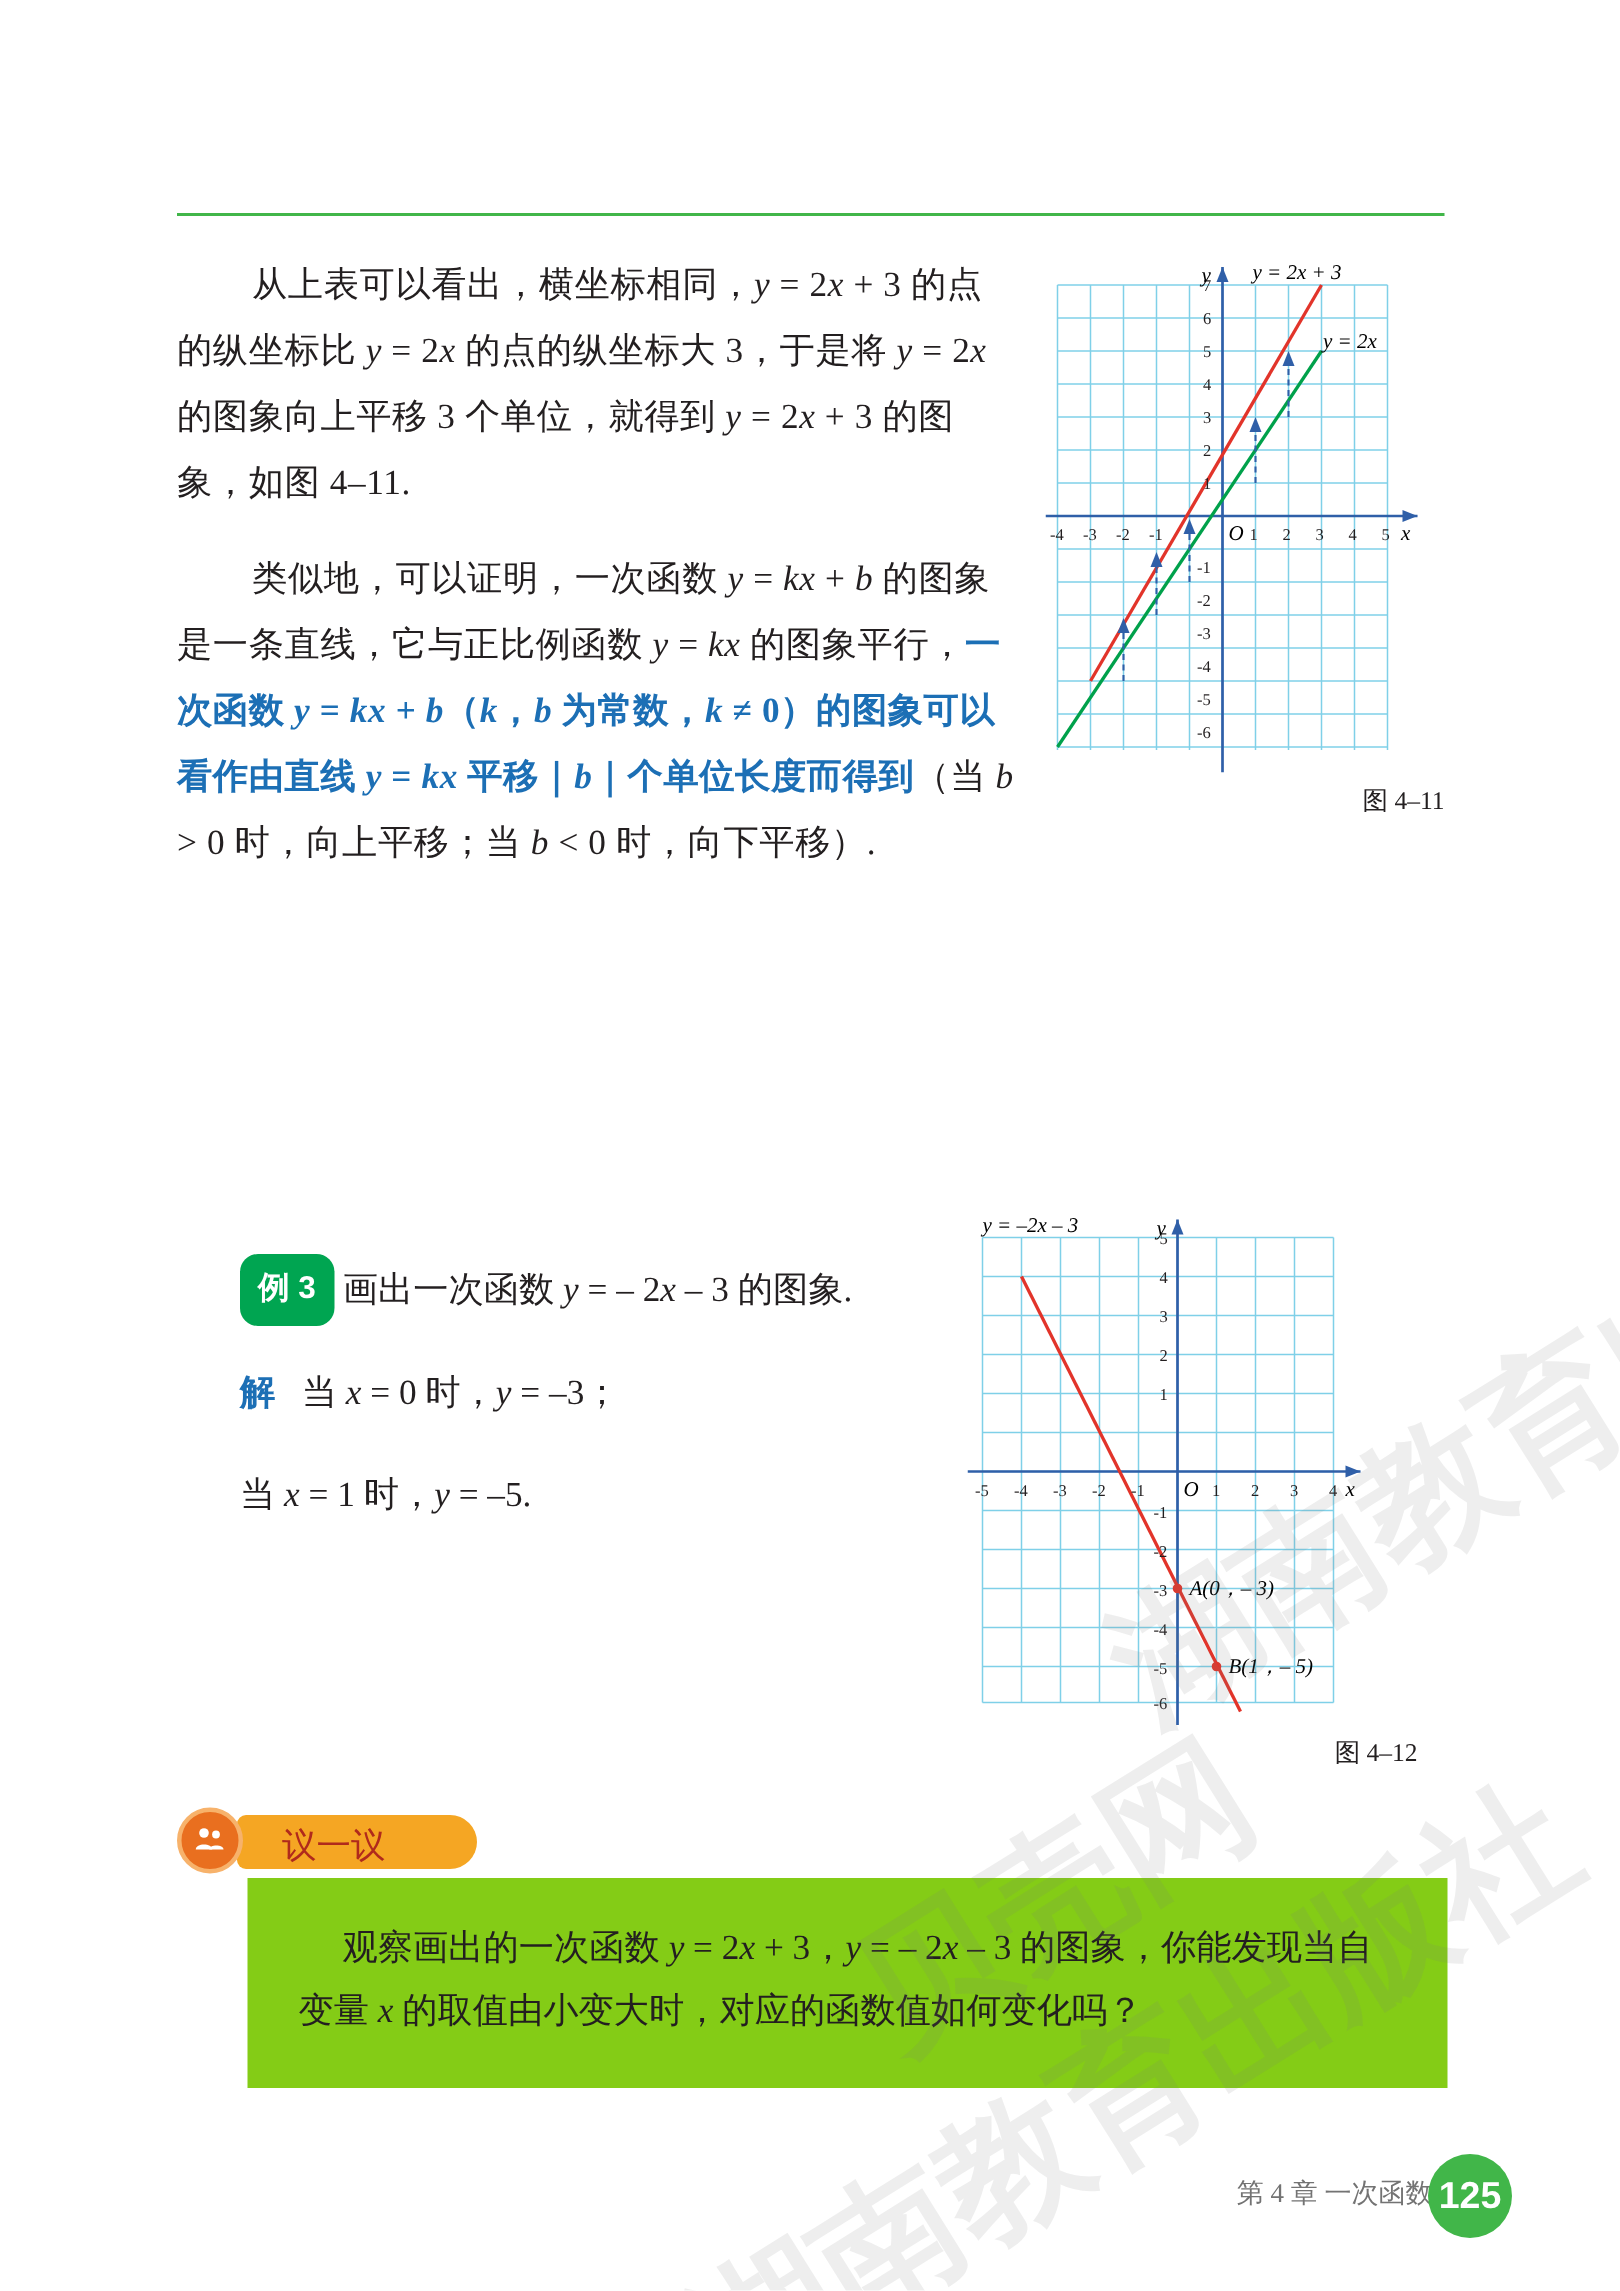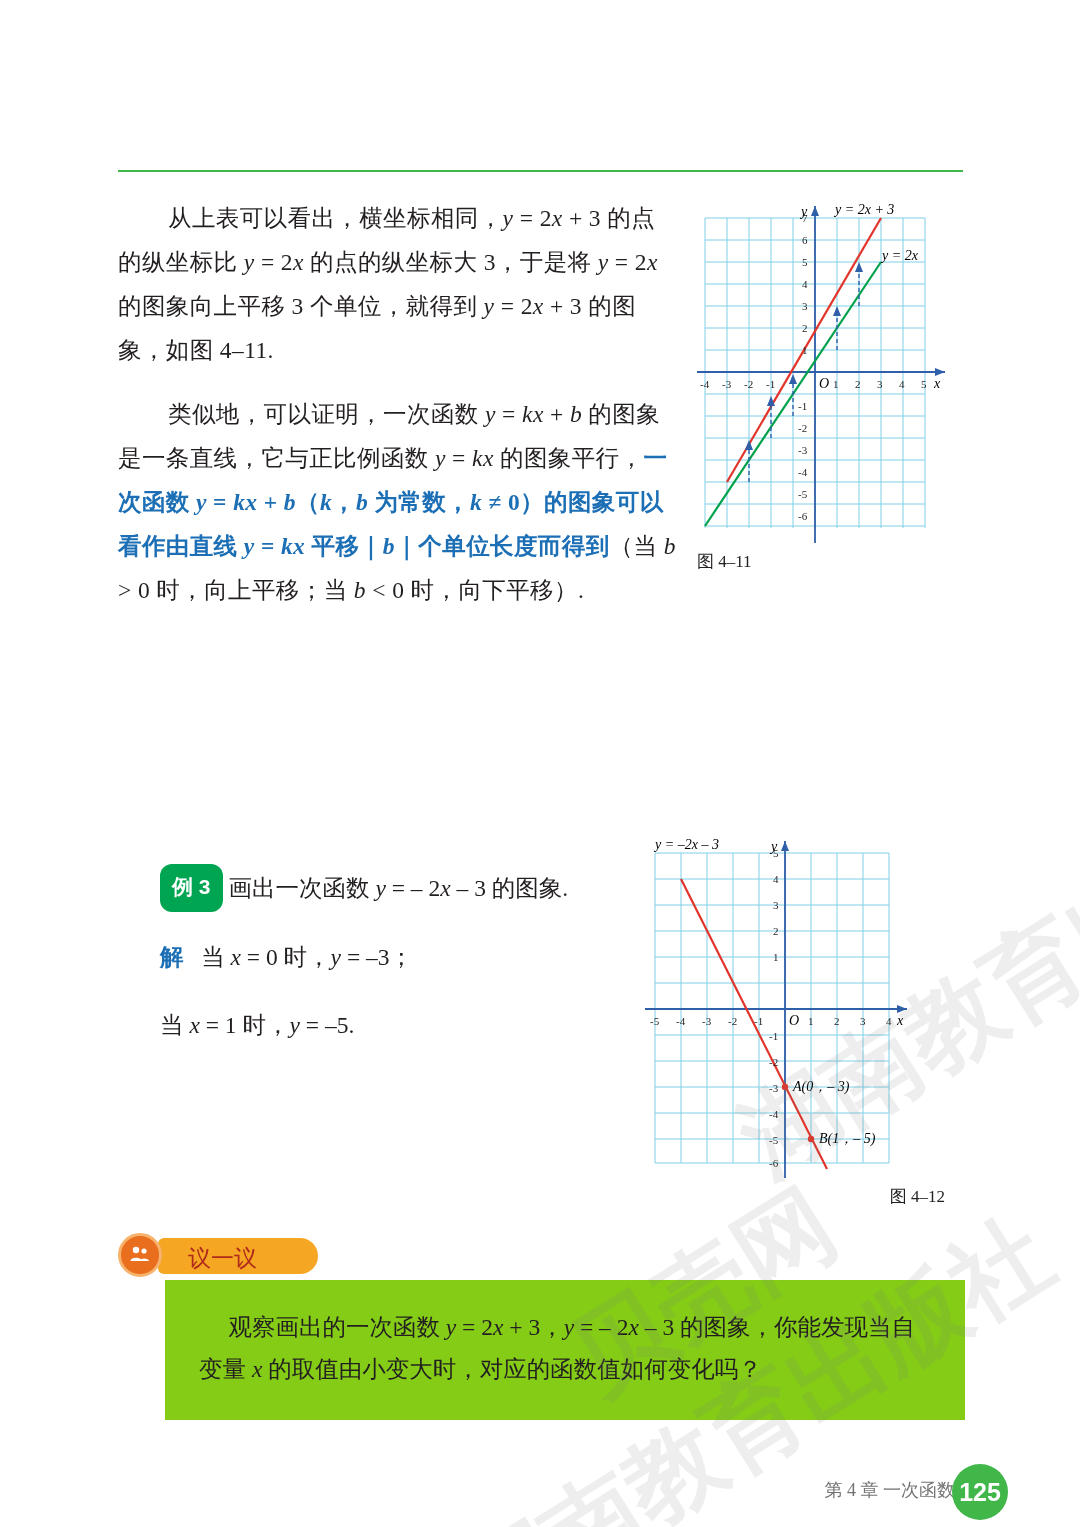--- a/index.html
+++ b/index.html
@@ -4,21 +4,21 @@
 <style>
   html,body{margin:0;padding:0;}
   body{
     width:1080px;height:1527px;
     background:#ffffff;
     font-family:"Liberation Serif", serif;
     color:#231f20;
     position:relative;
     overflow:hidden;
   }
-  .page{position:absolute;inset:0;margin-top:28px;}
+  .page{position:absolute;inset:0;}
   .top-rule{
     position:absolute;left:118px;top:142px;width:845px;height:2px;
     background:#41b649;
   }
   
   .col{
     position:absolute;left:118px;top:168px;width:560px;
     font-size:23.5px;line-height:44px;letter-spacing:0.4px;
   }
   .col p{margin:0;}
@@ -28,21 +28,21 @@
   .gap{height:20px;}
   .wide{
     position:absolute;left:118px;top:660px;width:845px;
     font-size:23.5px;line-height:44px;
   }
   
   .fig411{
     position:absolute;left:697px;top:170px;width:266px;height:345px;
   }
   .fig411 .cap{
-    position:absolute;left:0;top:352px;width:266px;text-align:left;
+    position:absolute;left:0;top:352px;width:266px;text-align:right;
     font-size:17px;color:#231f20;
   }
   
   .ex3{
     position:absolute;left:160px;top:812px;width:500px;
     font-size:23.5px;line-height:44px;
   }
   .ex3tag{
     display:inline-block;background:#00a551;color:#fff;
     border-radius:12px;padding:1px 12px 3px 12px;font-size:21px;

